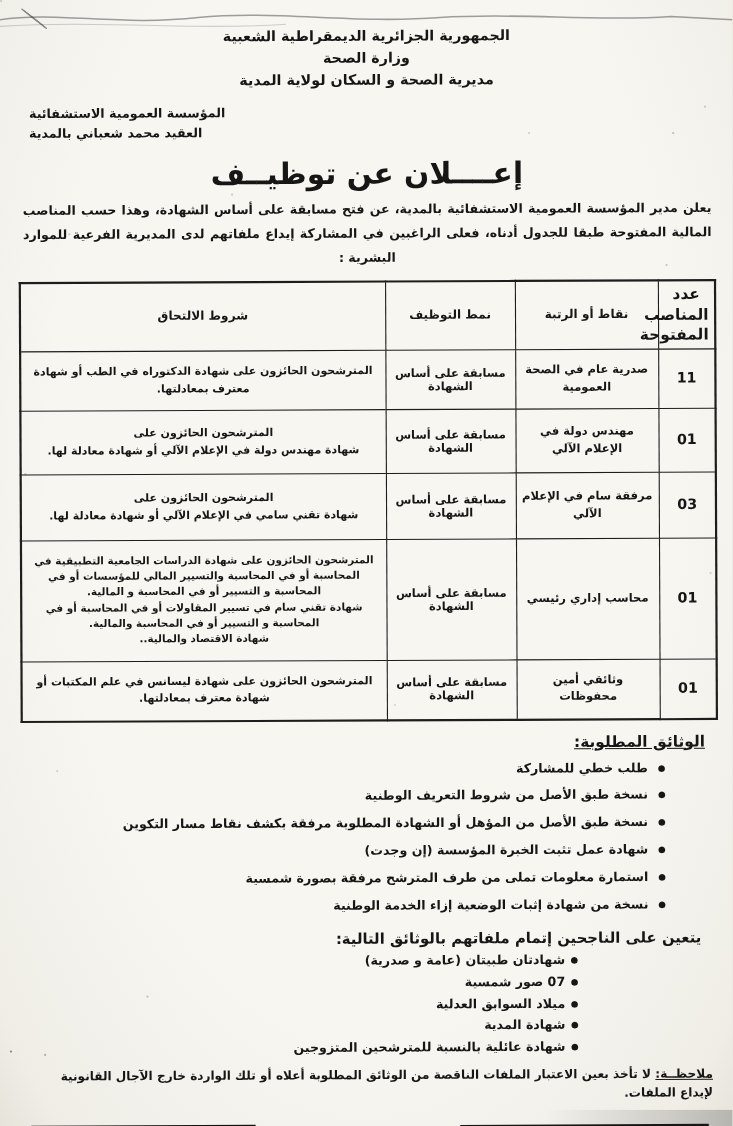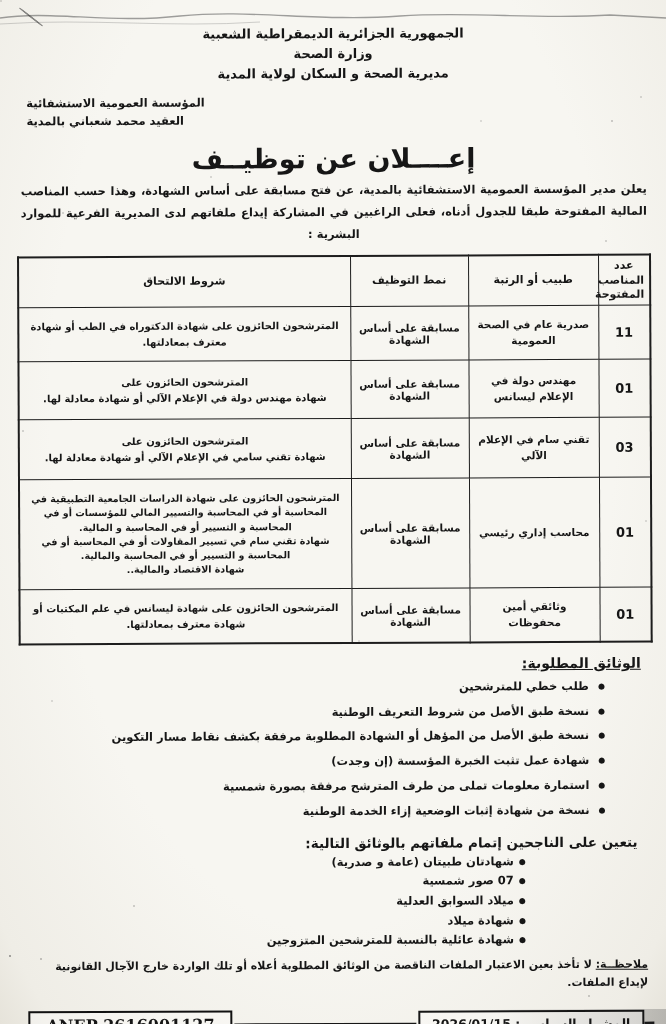--- a/index.html
+++ b/index.html
@@ -73,21 +73,21 @@
   table.jobs th, table.jobs td{
     border:1.8px solid #1d1d1d;
     font-weight:bold;text-align:center;vertical-align:middle;
     padding:3px 5px;
   }
   col.c-count{width:52px;}
   col.c-rank{width:130px;}
   col.c-mode{width:118px;}
   col.c-cond{width:332px;}
   th{font-size:11px;line-height:1.35;}
-  th.th-count{font-size:11px;line-height:1.3;white-space:pre-line;}
+  th.th-count{font-size:14px;line-height:1.3;white-space:pre-line;}
   td.count{font-size:13px;}
   td.rank{font-size:10.5px;line-height:1.5;}
   td.mode{font-size:10.5px;margin-top:44px;}
   td.cond{font-size:10px;line-height:1.55;white-space:pre-line;}
   tr.r-head{height:46px;}
   tr.r-1{height:54px;}
   tr.r-2{height:58px;}
   tr.r-3{height:60px;}
   tr.r-4{height:110px;}
   tr.r-4 td.cond{font-size:9.5px;line-height:1.5;}
@@ -179,42 +179,42 @@
         <col class="c-count">
           <col class="c-rank">
           <col class="c-mode">
           <col class="c-cond">
       </colgroup>
       <thead>
         <tr class="r-head">
           <th class="th-count">عدد
 المناصب
 المفتوحة</th>
-          <th>طبيب أو الرتبة</th>
+          <th>نقاط أو الرتبة</th>
           <th>نمط التوظيف</th>
           <th>شروط الالتحاق</th>
         </tr>
       </thead>
       <tbody>
         <tr class="r-1">
           <td class="count">11</td>
           <td class="rank">صدرية عام في الصحة العمومية</td>
           <td class="mode">مسابقة على أساس الشهادة</td>
           <td class="cond">المترشحون الحائزون على شهادة الدكتوراه في الطب أو شهادة معترف بمعادلتها.</td>
         </tr>
         <tr class="r-2">
           <td class="count">01</td>
-          <td class="rank">مهندس دولة في الإعلام ليسانس</td>
+          <td class="rank">مهندس دولة في الإعلام الآلي</td>
           <td class="mode">مسابقة على أساس الشهادة</td>
           <td class="cond">المترشحون الحائزون على
 شهادة مهندس دولة في الإعلام الآلي أو شهادة معادلة لها.</td>
         </tr>
         <tr class="r-3">
           <td class="count">03</td>
-          <td class="rank">تقني سام في الإعلام الآلي</td>
+          <td class="rank">مرفقة سام في الإعلام الآلي</td>
           <td class="mode">مسابقة على أساس الشهادة</td>
           <td class="cond">المترشحون الحائزون على
 شهادة تقني سامي في الإعلام الآلي أو شهادة معادلة لها.</td>
         </tr>
         <tr class="r-4">
           <td class="count">01</td>
           <td class="rank">محاسب إداري رئيسي</td>
           <td class="mode">مسابقة على أساس الشهادة</td>
           <td class="cond">المترشحون الحائزون على شهادة الدراسات الجامعية التطبيقية في المحاسبة أو في المحاسبة والتسيير المالي للمؤسسات أو في المحاسبة و التسيير أو في المحاسبة و المالية.
 شهادة تقني سام في تسيير المقاولات أو في المحاسبة أو في المحاسبة و التسيير أو في المحاسبة والمالية.
@@ -226,21 +226,21 @@
           <td class="mode">مسابقة على أساس الشهادة</td>
           <td class="cond">المترشحون الحائزون على شهادة ليسانس في علم المكتبات أو شهادة معترف بمعادلتها.</td>
         </tr>
       </tbody>
     </table>
 
     <div class="docs-section">
       <div class="docs-heading">الوثائق المطلوبة:</div>
       <ul class="docs">
         <li>
-            <span>طلب خطي للمترشحين</span>
+            <span>طلب خطي للمشاركة</span>
           </li>
         <li>
             <span>نسخة طبق الأصل من شروط التعريف الوطنية</span>
           </li>
         <li>
             <span>نسخة طبق الأصل من المؤهل أو الشهادة المطلوبة مرفقة بكشف نقاط مسار التكوين</span>
           </li>
         <li>
             <span>شهادة عمل تثبت الخبرة المؤسسة (إن وجدت)</span>
           </li>
@@ -259,21 +259,21 @@
         <li>
             <span>شهادتان طبيتان (عامة و صدرية)</span>
           </li>
         <li>
             <span>07 صور شمسية</span>
           </li>
         <li>
             <span>ميلاد السوابق العدلية</span>
           </li>
         <li>
-            <span>شهادة ميلاد</span>
+            <span>شهادة المدية</span>
           </li>
         <li>
             <span>شهادة عائلية بالنسبة للمترشحين المتزوجين</span>
           </li>
       </ul>
     </div>
 
     <p class="note">
       <span class="note-label">ملاحظــة:</span>
       <span>لا تأخذ بعين الاعتبار الملفات الناقصة من الوثائق المطلوبة أعلاه أو تلك الواردة خارج الآجال القانونية لإيداع الملفات.</span>

